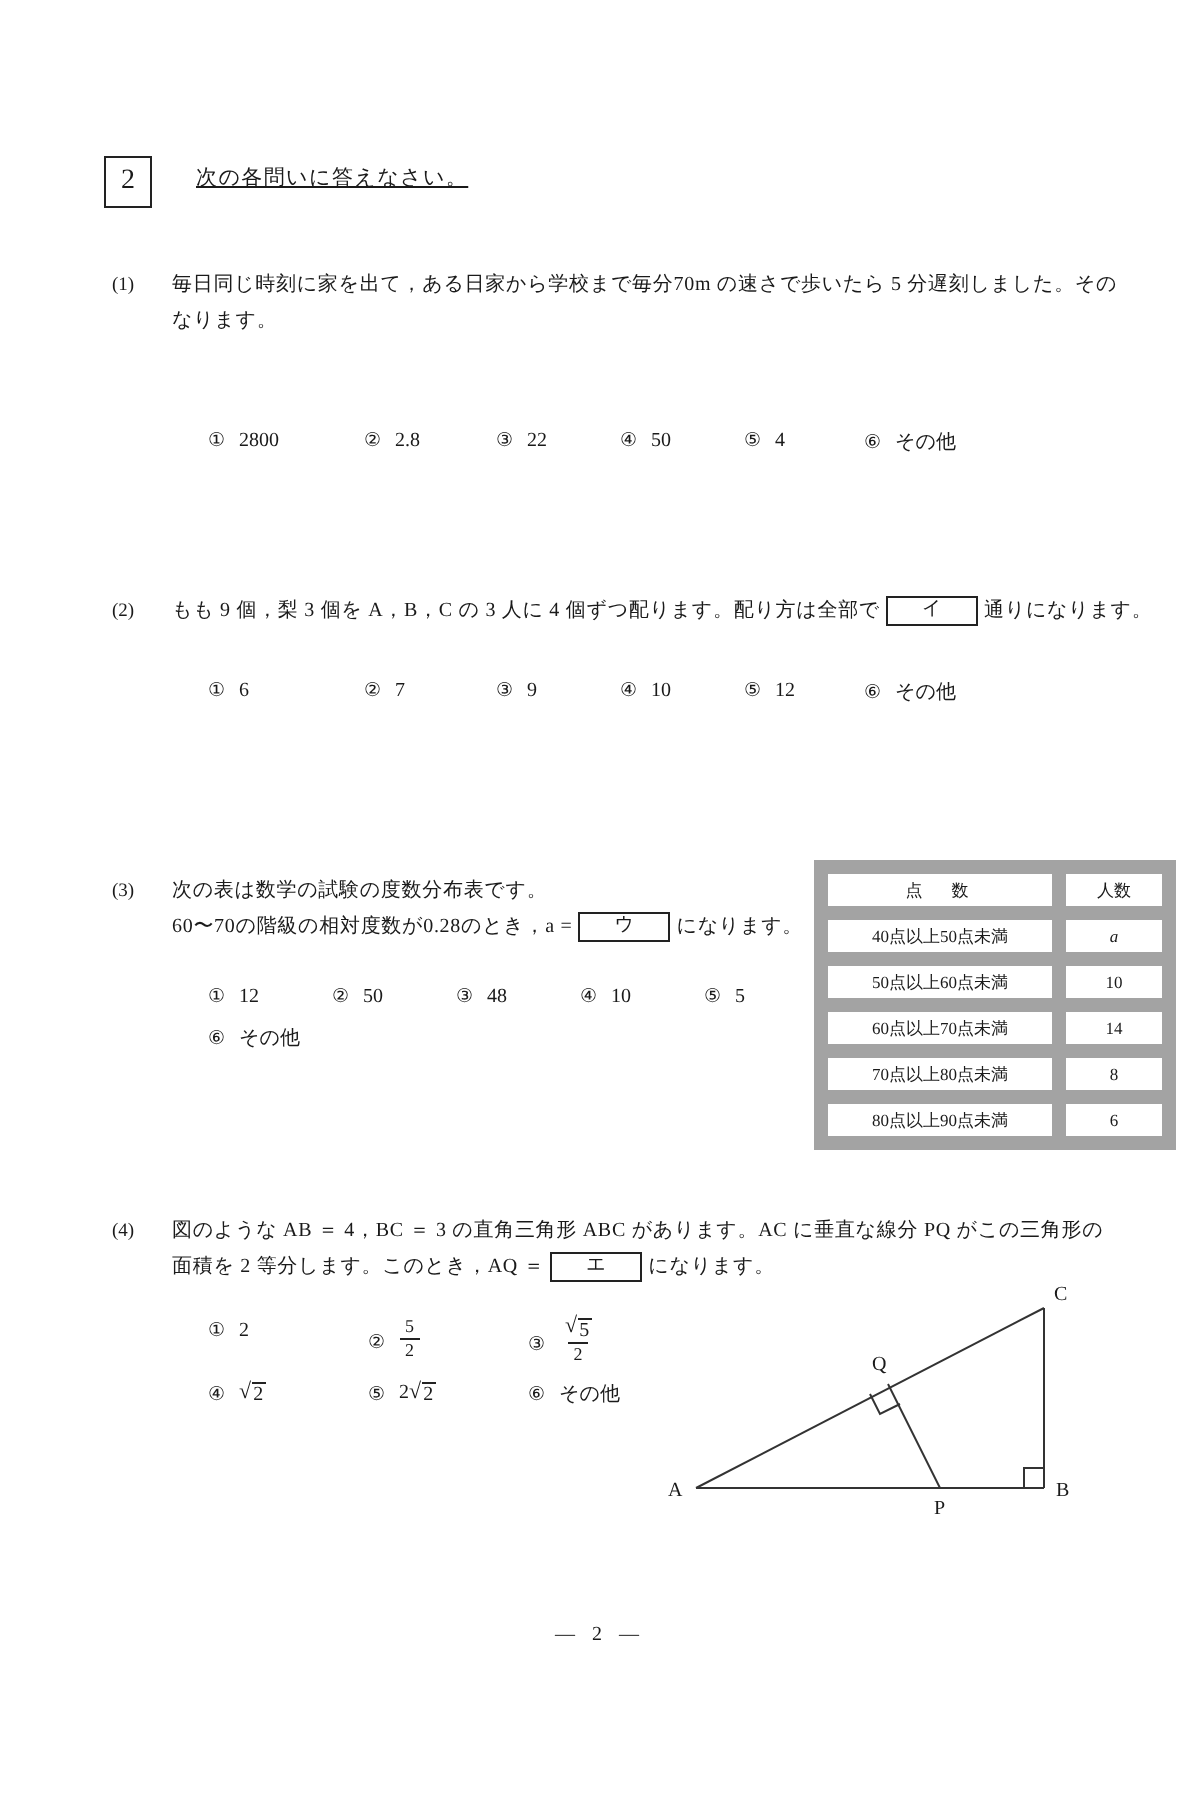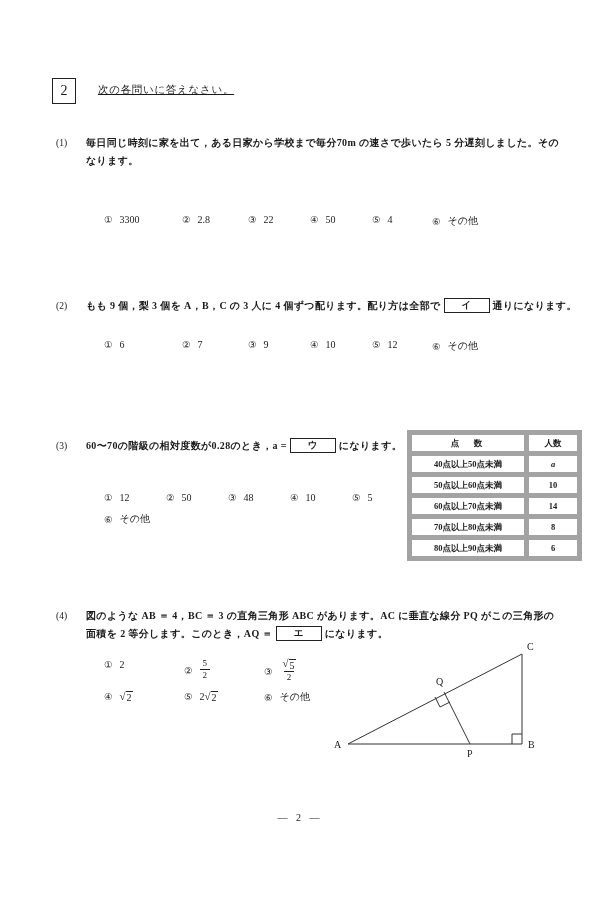--- a/index.html
+++ b/index.html
@@ -59,21 +59,21 @@
   .q .qnum {
     position: absolute;
     left: -16px;
     top: 0;
     font-size: 9.5px;
   }
   .qline {
     letter-spacing: 0.35px;
     white-space: nowrap;
   }
-  .qline.indent { padding-left: 14px; font-weight: bold; }
+  .qline.indent { padding-left: 14px; }
 
   
   .abox {
     display: inline-block;
     border: 1.1px solid #222;
     min-width: 34px;
     text-align: center;
     padding: 0px 5px;
     margin: 0 3px;
     font-size: 9.5px;
@@ -131,24 +131,24 @@
   
   .freq-table {
     position: absolute;
     left: 407px;
     top: 430px;
     border-collapse: collapse;
     font-size: 8.5px;
     background: #fff;
   }
   .freq-table td, .freq-table th {
-    border: 5px solid #a3a3a3;
+    border: 7px solid #a3a3a3;
     padding: 2px 4px;
     text-align: center;
-    font-weight: bold;
+    font-weight: normal;
     line-height: 12px;
     white-space: nowrap;
   }
   .freq-table .col-label { width: 104px; }
   .freq-table .col-count { width: 40px; }
   .freq-table .hdr { letter-spacing: 3px; }
   .freq-table .ital { font-style: italic; font-family: "Liberation Serif", serif; }
 
   
   .figure {
@@ -188,21 +188,21 @@
 
   <div class="q" style="top:134px;">
     <span class="qnum">(1)</span>
     <div class="qline indent">毎日同じ時刻に家を出て，ある日家から学校まで毎分70m の速さで歩いたら 5 分遅刻しました。その</div>
     <div class="qline indent">なります。</div>
   </div>
 
   <div class="choices" style="top:214px;">
     <div class="choice" style="width:78px;">
         <span class="cnum">①</span>
-        <span class="cval">3300</span>
+        <span class="cval">2800</span>
       </div>
     <div class="choice" style="width:66px;">
         <span class="cnum">②</span>
         <span class="cval">2.8</span>
       </div>
     <div class="choice" style="width:62px;">
         <span class="cnum">③</span>
         <span class="cval">22</span>
       </div>
     <div class="choice" style="width:62px;">
@@ -246,20 +246,21 @@
         <span class="cval">12</span>
       </div>
     <div class="choice">
         <span class="cnum">⑥</span>
         <span class="cval">その他</span>
       </div>
   </div>
 
   <div class="q" style="top:437px;">
     <span class="qnum">(3)</span>
+    <div class="qline indent">次の表は数学の試験の度数分布表です。</div>
     <div class="qline indent"><span>60〜70の階級の相対度数が0.28のとき，a =</span><span class="abox">ウ</span><span>になります。</span></div>
   </div>
 
   <div class="choices" style="top:492px;">
     <div class="choice" style="width:62px;">
         <span class="cnum">①</span>
         <span class="cval">12</span>
       </div>
     <div class="choice" style="width:62px;">
         <span class="cnum">②</span>

